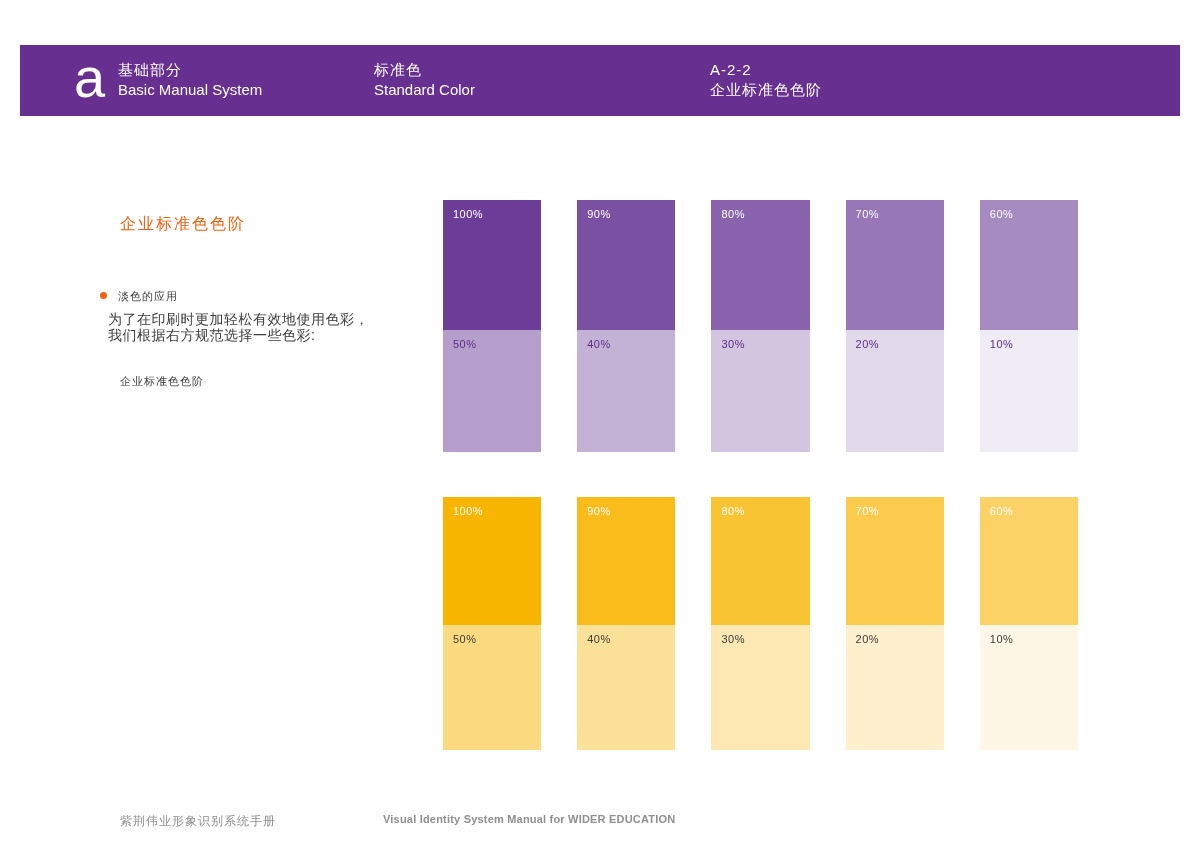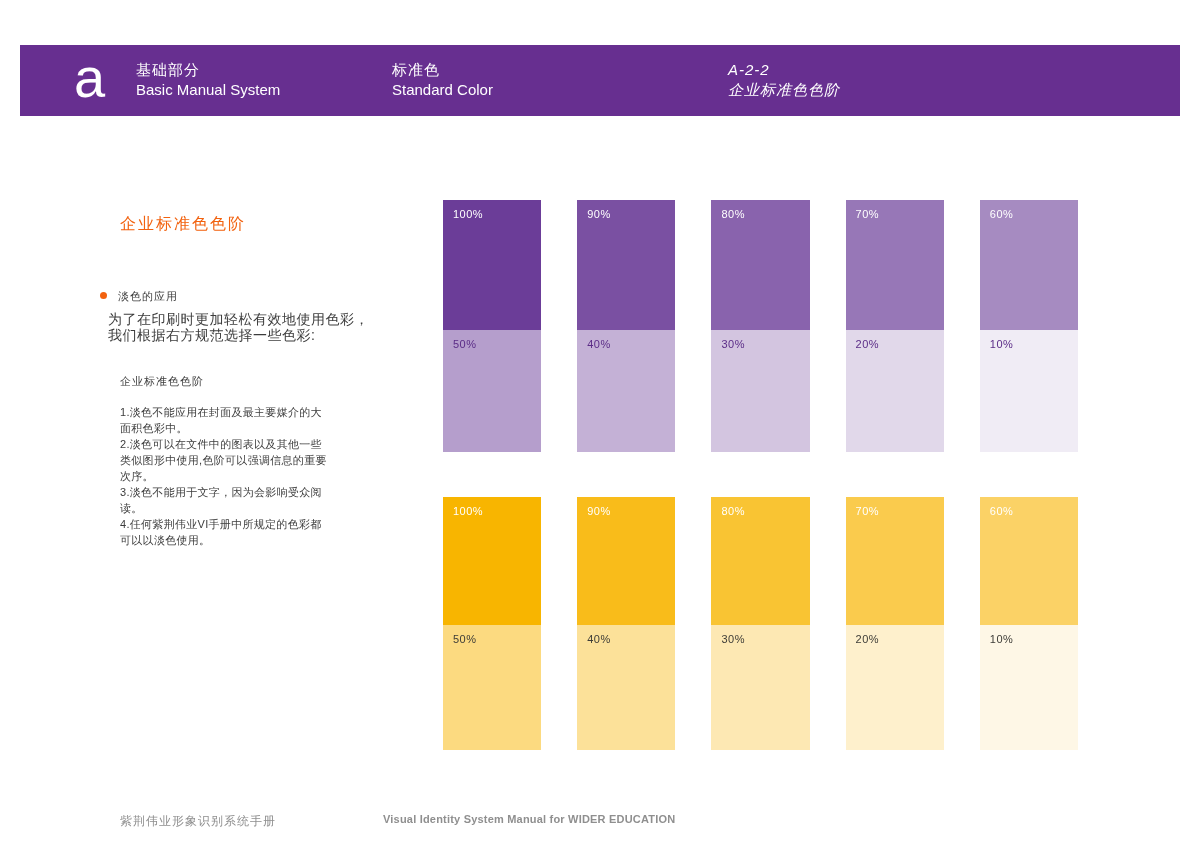--- a/index.html
+++ b/index.html
@@ -11,26 +11,26 @@
 
   
   .header {
     position:absolute; left:20px; top:45px; width:1160px; height:71px;
     color:#ffffff;
   }
   .logo-a {
     position:absolute; left:54px; top:-2px;
     font-size:56px; line-height:70px; font-weight:200; color:#ffffff;
   }
-  .hgroup { position:absolute; top:15px;margin-left:18px; }
+  .hgroup { position:absolute; top:15px; }
   .hgroup .cn { font-size:15px; line-height:20px; letter-spacing:1px; }
   .hgroup .en { font-size:15px; line-height:20px; font-weight:300; }
   .hg1 { left:98px; }
   .hg2 { left:354px; }
-  .hg3 { left:690px;font-style:italic; }
+  .hg3 { left:690px; }
 
   
   .doc-title {
     position:absolute; left:120px; top:214px;
     font-size:16px; letter-spacing:2px; font-weight:400;
   }
   .bullet-dot {
     position:absolute; left:100px; top:292px; width:7px; height:7px; border-radius:50%;
   }
   .bullet-label {
@@ -101,26 +101,20 @@
   <span class="bullet-dot" style="background: rgb(242, 98, 15);"></span>
   <div class="bullet-label">淡色的应用</div>
 
   <div class="intro">
     <div>为了在印刷时更加轻松有效地使用色彩，</div>
     <div>我们根据右方规范选择一些色彩:</div>
   </div>
 
   <div class="subhead">企业标准色色阶</div>
 
-  <div class="notes">
-    <p>1.淡色不能应用在封面及最主要媒介的大面积色彩中。</p>
-    <p>2.淡色可以在文件中的图表以及其他一些类似图形中使用,色阶可以强调信息的重要次序。</p>
-    <p>3.淡色不能用于文字，因为会影响受众阅读。</p>
-    <p>4.任何紫荆伟业VI手册中所规定的色彩都可以以淡色使用。</p>
-  </div>
 
   <div class="palette palette-purple">
     <div class="prow prow-1">
       <div class="cell" style="background: rgb(107, 61, 152);">
         <span class="cell-label" style="color: rgb(255, 255, 255);">100%</span>
       </div>
       <div class="cell" style="background: rgb(122, 80, 162);">
         <span class="cell-label" style="color: rgb(255, 255, 255);">90%</span>
       </div>
       <div class="cell" style="background: rgb(137, 99, 173);">

